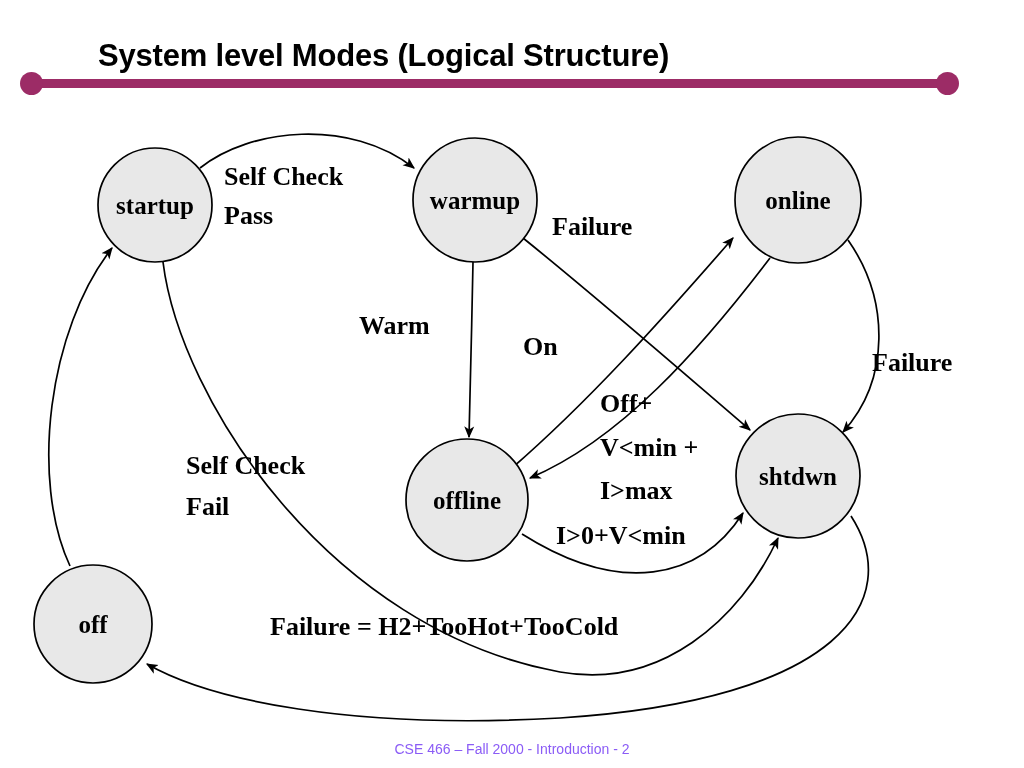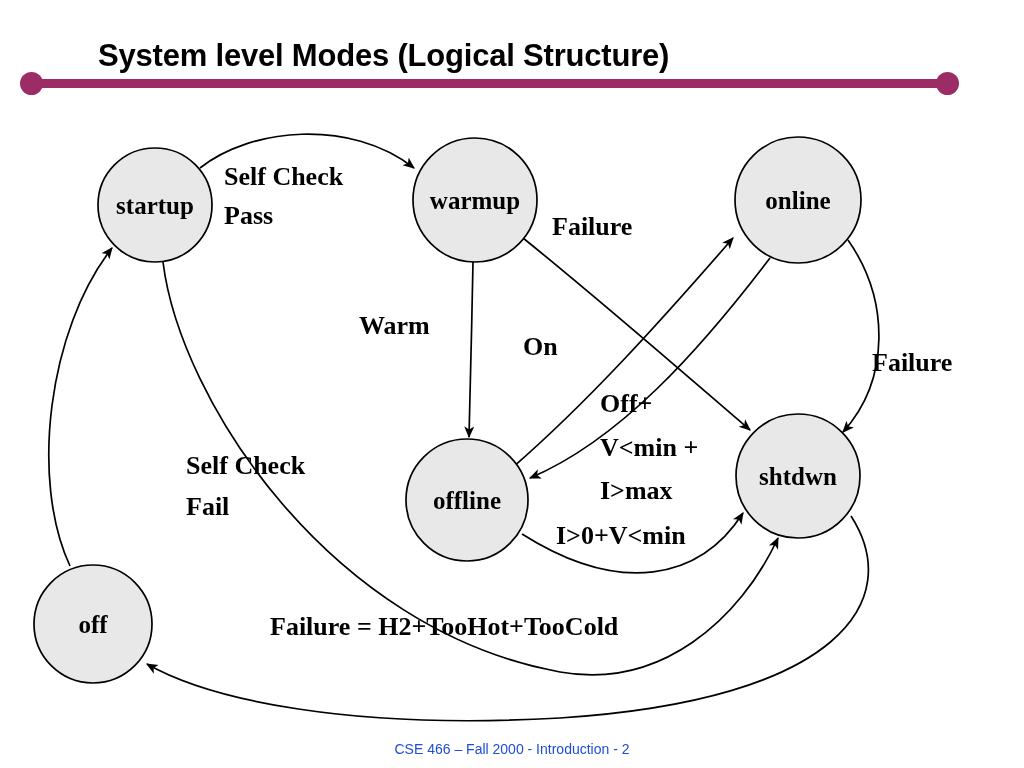--- a/index.html
+++ b/index.html
@@ -88,21 +88,21 @@
     stroke-width: 1.7;
   }
   .footer {
     position: absolute;
     left: 0;
     top: 741px;
     width: 1024px;
     text-align: center;
     font-family: "Liberation Sans", sans-serif;
     font-size: 14px;
-    color: #1d4ed8;
+    color: #8b5cf6;
   }
 </style>
 </head>
 <body>
 
 <div id="slide">
 
   <div class="title">System level Modes (Logical Structure)</div>
   <div class="title-rule"></div>
   <div class="title-dot left"></div>

